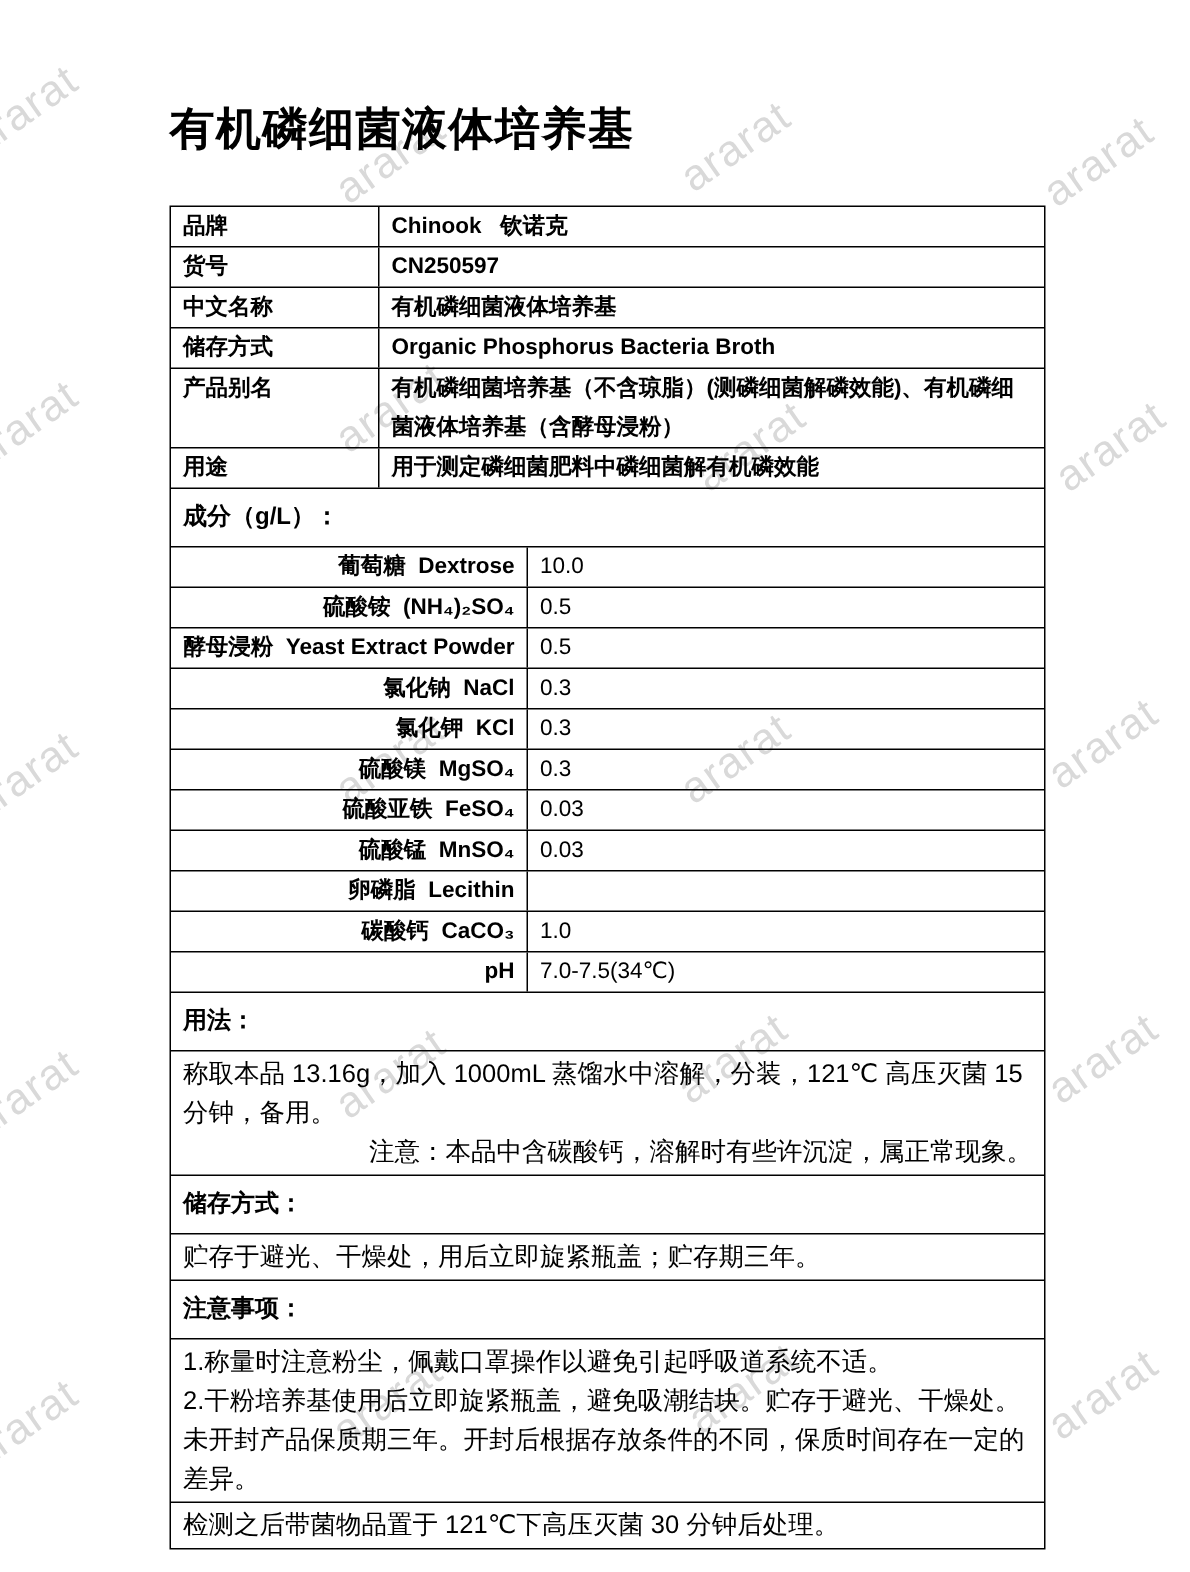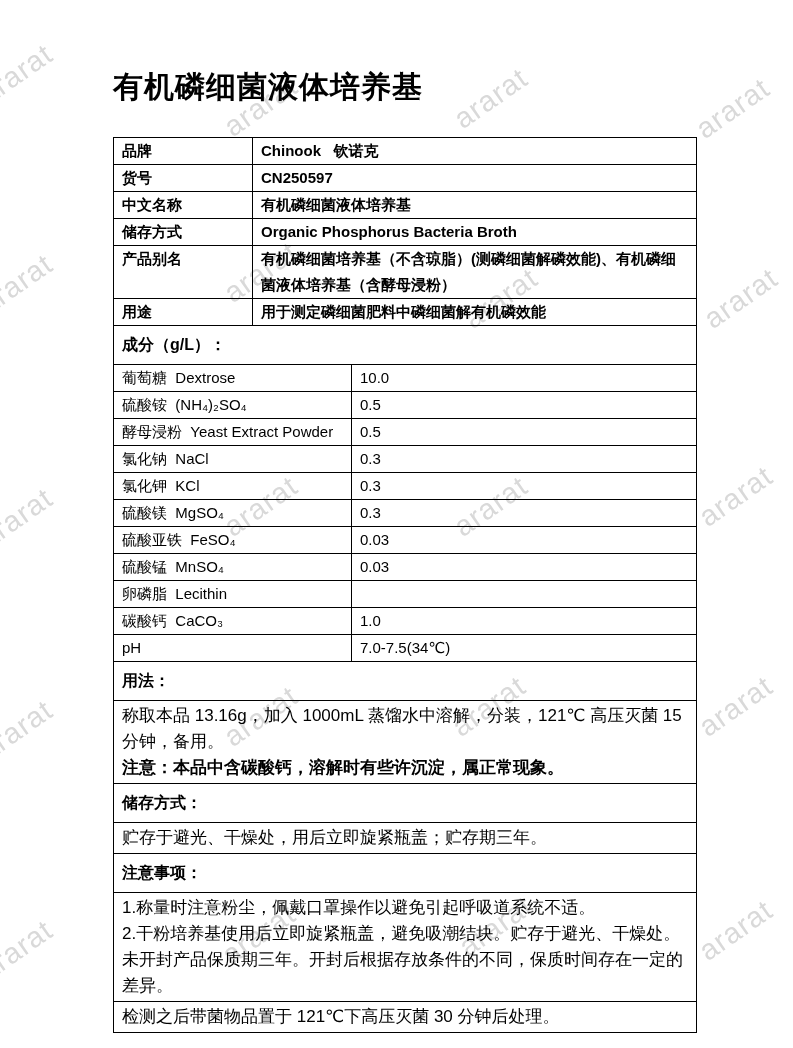--- a/index.html
+++ b/index.html
@@ -42,31 +42,31 @@
     border: 1.5px solid #000;
     background: transparent;
   }
   .row { border-bottom: 1.5px solid #000; }
   .row:last-child { border-bottom: none; }
   .irow { display:grid; grid-template-columns: 139px 1fr; }
   .crow { display:grid; grid-template-columns: 238px 1fr; }
   .cell { padding: 0 8px; font-size: 15px; line-height: 26px; white-space: pre-wrap; }
   .lab  { border-right: 1.5px solid #000; font-weight: 700; }
   .val  { font-weight: 700; }
-  .cname { border-right: 1.5px solid #000; font-weight: 400; }
+  .cname { border-right: 1.5px solid #000; font-weight: 700; text-align: right; }
   .cval  { font-weight: 400; }
   .shead {
     padding: 4px 8px;
     font-size: 16px;
     font-weight: 700;
     line-height: 30px;
   }
   .para { padding: 2px 8px; }
   .para p { margin: 0; font-size: 17px; line-height: 26px; white-space: pre-wrap; }
-  .para p.bold { font-weight: 700; }
+  .para p.bold { font-weight: 400; text-align: right; }
 </style>
 </head>
 <body>
 
 <div class="page">
 
   <div class="wm-layer">
     <span class="wm" style="left:-25px;top:58px">ararat</span>
     <span class="wm" style="left:220px;top:90px">ararat</span>
     <span class="wm" style="left:450px;top:82px">ararat</span>

